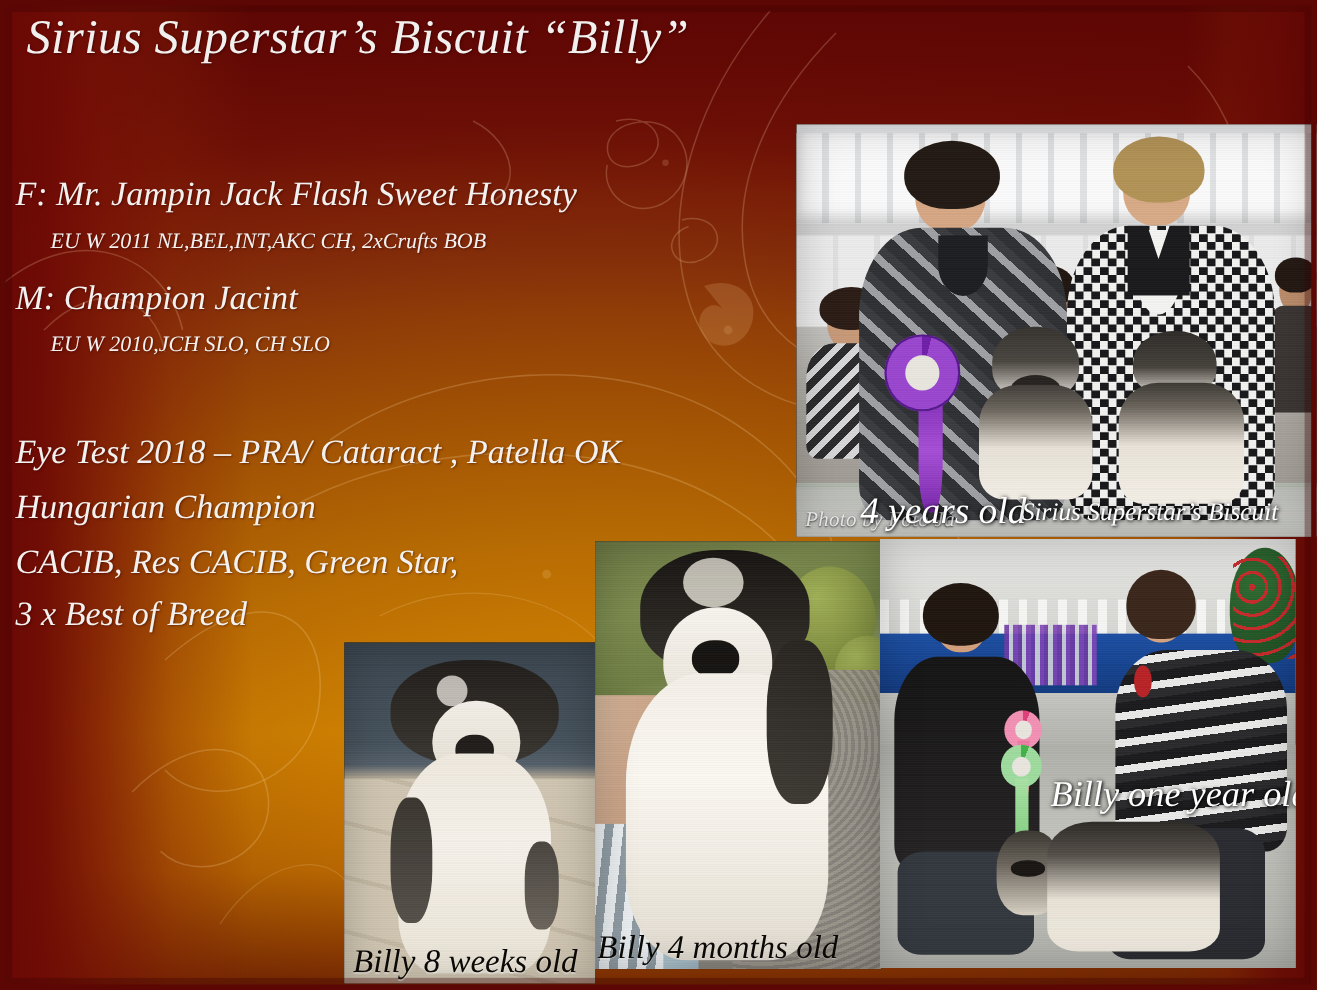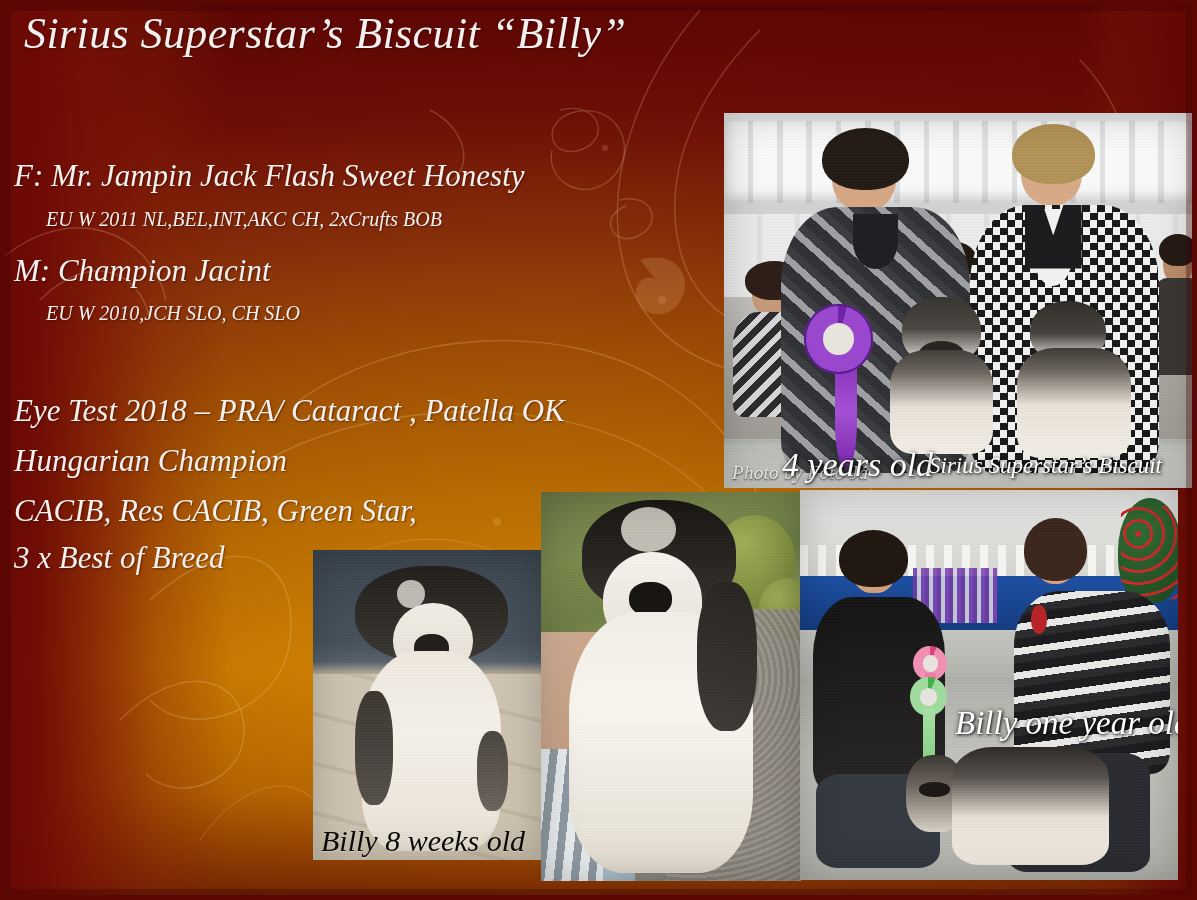--- a/index.html
+++ b/index.html
@@ -87,21 +87,21 @@
     background:linear-gradient(180deg,#b2b8ae,#8e968c);}
   .pw{position:absolute;}
   .head{position:absolute;border-radius:50% 50% 45% 45%;}
   .body{position:absolute;border-radius:30% 30% 12% 12%;}
   .dog{position:absolute;}
   .rosette{position:absolute;border-radius:50%;}
   .rosette .ctr{position:absolute;left:27%;top:27%;width:46%;height:46%;border-radius:50%;background:#e9e6df;}
   .ribbon{position:absolute;border-radius:0 0 40% 40%;}
 
   
-  #photo-8weeks{left:313px;top:550px;width:228px;height:310px;}
+  #photo-8weeks{left:313px;top:584px;width:228px;height:310px;}
   .p2-bg{position:absolute;inset:0;background:linear-gradient(180deg,#3b4650 0%,#46525c 30%,#55606a 36%,#b9ad99 40%,#cfc4b0 62%,#bdb29c 100%);}
   .p2-slab{position:absolute;left:0;top:40%;width:100%;height:60%;
     background:repeating-linear-gradient(14deg,#cfc5b1 0 44px,#c3b8a3 44px 48px);}
 
   
   #photo-4months{left:541px;top:492px;width:260px;height:389px;}
   .p3-bg{position:absolute;inset:0;background:linear-gradient(160deg,#6e7a45 0%,#7b8a4d 16%,#6f7f44 30%,#8d9a6a 42%,#9a9a90 55%,#8e8d85 70%,#827f77 100%);}
   .p3-grav{position:absolute;right:0;top:30%;width:52%;height:70%;
     background:repeating-radial-gradient(circle at 20% 25%,#9c968c 0 3px,#858079 3px 6px);opacity:.9;}
   .p3-bush{position:absolute;border-radius:50%;background:radial-gradient(circle at 35% 30%,#9fae55,#6e7c34);}
@@ -296,20 +296,21 @@
            background:linear-gradient(180deg,#f7f4ee,#e9e3d8);"></div>
       <div style="position:absolute;left:34%;top:22%;width:20%;height:9%;border-radius:46%;background:#161311;"></div>
       <div style="position:absolute;left:6%;top:30%;width:86%;height:70%;border-radius:38% 38% 30% 30%;
            background:linear-gradient(180deg,#f4f0e8 0%,#fbf8f2 36%,#efeae0 72%,#e2dcd1 100%);"></div>
       <div style="position:absolute;left:66%;top:22%;width:28%;height:40%;border-radius:42%;
            background:linear-gradient(200deg,#26231f,#3e3a34);"></div>
     </div>
 
     <div class="grain"></div>
     <div class="vign"></div>
+    <div class="cap cap-black" style="left:2px;bottom:2px;font-size:30px;">Billy 4 months old</div>
   </div>
 
   <div class="photo" id="photo-1year">
     <div class="p4-bg"></div>
     <div class="p4-fence"></div>
     <div class="p4-table"></div>
     <div class="p4-floor"></div>
     <div style="position:absolute;left:30%;top:20%;width:22%;height:14%;
          background:repeating-linear-gradient(90deg,#6f3aa5 0 4px,#d3d6db 4px 8px,#7f44b8 8px 12px);opacity:.9;"></div>
     <div style="position:absolute;left:84%;top:2%;width:17%;height:27%;border-radius:50% 50% 42% 42%;

